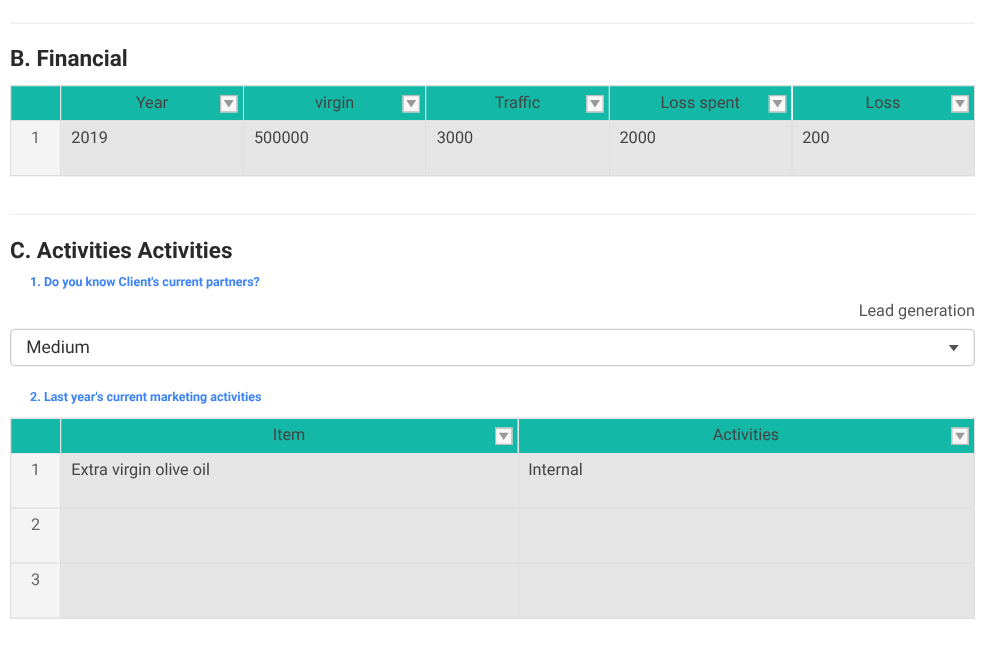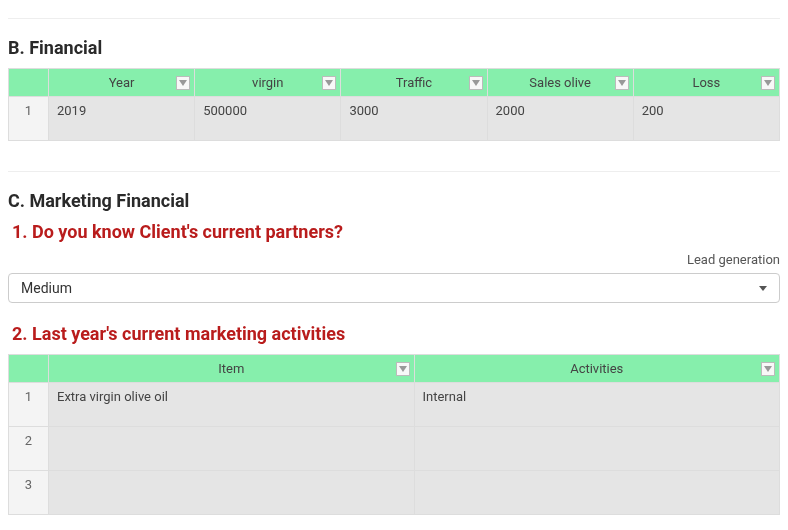--- a/index.html
+++ b/index.html
@@ -11,24 +11,24 @@
     width: 788px;
     padding: 8px;
   }
   .section-title {
     font-size: 18px;
     font-weight: 700;
     color: #2a2a2a;
     margin: 18px 0 10px 0;
   }
   .sub-title {
-    font-size: 18px;
+    font-size: 10px;
     font-weight: 700;
-    color: #b91c1c;
-    margin: 6px 0 10px 4px;
+    color: #3b82f6;
+    margin: 6px 0 10px 16px;
   }
   .field-label {
     font-size: 13px;
     color: #555;
     margin: 6px 0 6px 0;
     text-align: right;
   }
   .hr {
     border: none;
     border-top: 1px solid #eee;
@@ -42,21 +42,21 @@
   table.grid th, table.grid td {
     border: 1px solid #ddd;
     font-size: 13px;
     color: #444;
     padding: 6px 8px;
     text-align: left;
     vertical-align: top;
     background: #e5e5e5;
   }
   table.grid th {
-    background: #86efac;
+    background: #14b8a6;
     font-weight: 400;
     text-align: center;
     position: relative;
     height: 28px;
   }
   table.grid td.rowhead {
     background: #f4f4f4;
     text-align: center;
     color: #666;
     width: 40px;
@@ -132,21 +132,21 @@
       </th>
       <th>
         <span>Traffic</span>
         <span class="filter-btn">
             <svg width="8" height="6">
               <polygon points="0,0 8,0 4,6" fill="#999"></polygon>
             </svg>
           </span>
       </th>
       <th>
-        <span>Sales olive</span>
+        <span>Loss spent</span>
         <span class="filter-btn">
             <svg width="8" height="6">
               <polygon points="0,0 8,0 4,6" fill="#999"></polygon>
             </svg>
           </span>
       </th>
       <th>
         <span>Loss</span>
         <span class="filter-btn">
             <svg width="8" height="6">
@@ -164,21 +164,21 @@
       <td class="data">3000</td>
       <td class="data">2000</td>
       <td class="data">200</td>
     </tr>
   </tbody>
 </table>
 
 <div class="spacer"></div>
 <hr class="hr">
 
-<div class="section-title">C. Marketing Financial</div>
+<div class="section-title">C. Activities Activities</div>
 
 <div class="sub-title">1. Do you know Client's current partners?</div>
 <div class="field-label">Lead generation</div>
 
 <div class="select">
   <span>Medium</span>
   <span class="caret"></span>
 </div>
 
 <div class="sub-title">2. Last year's current marketing activities</div>

